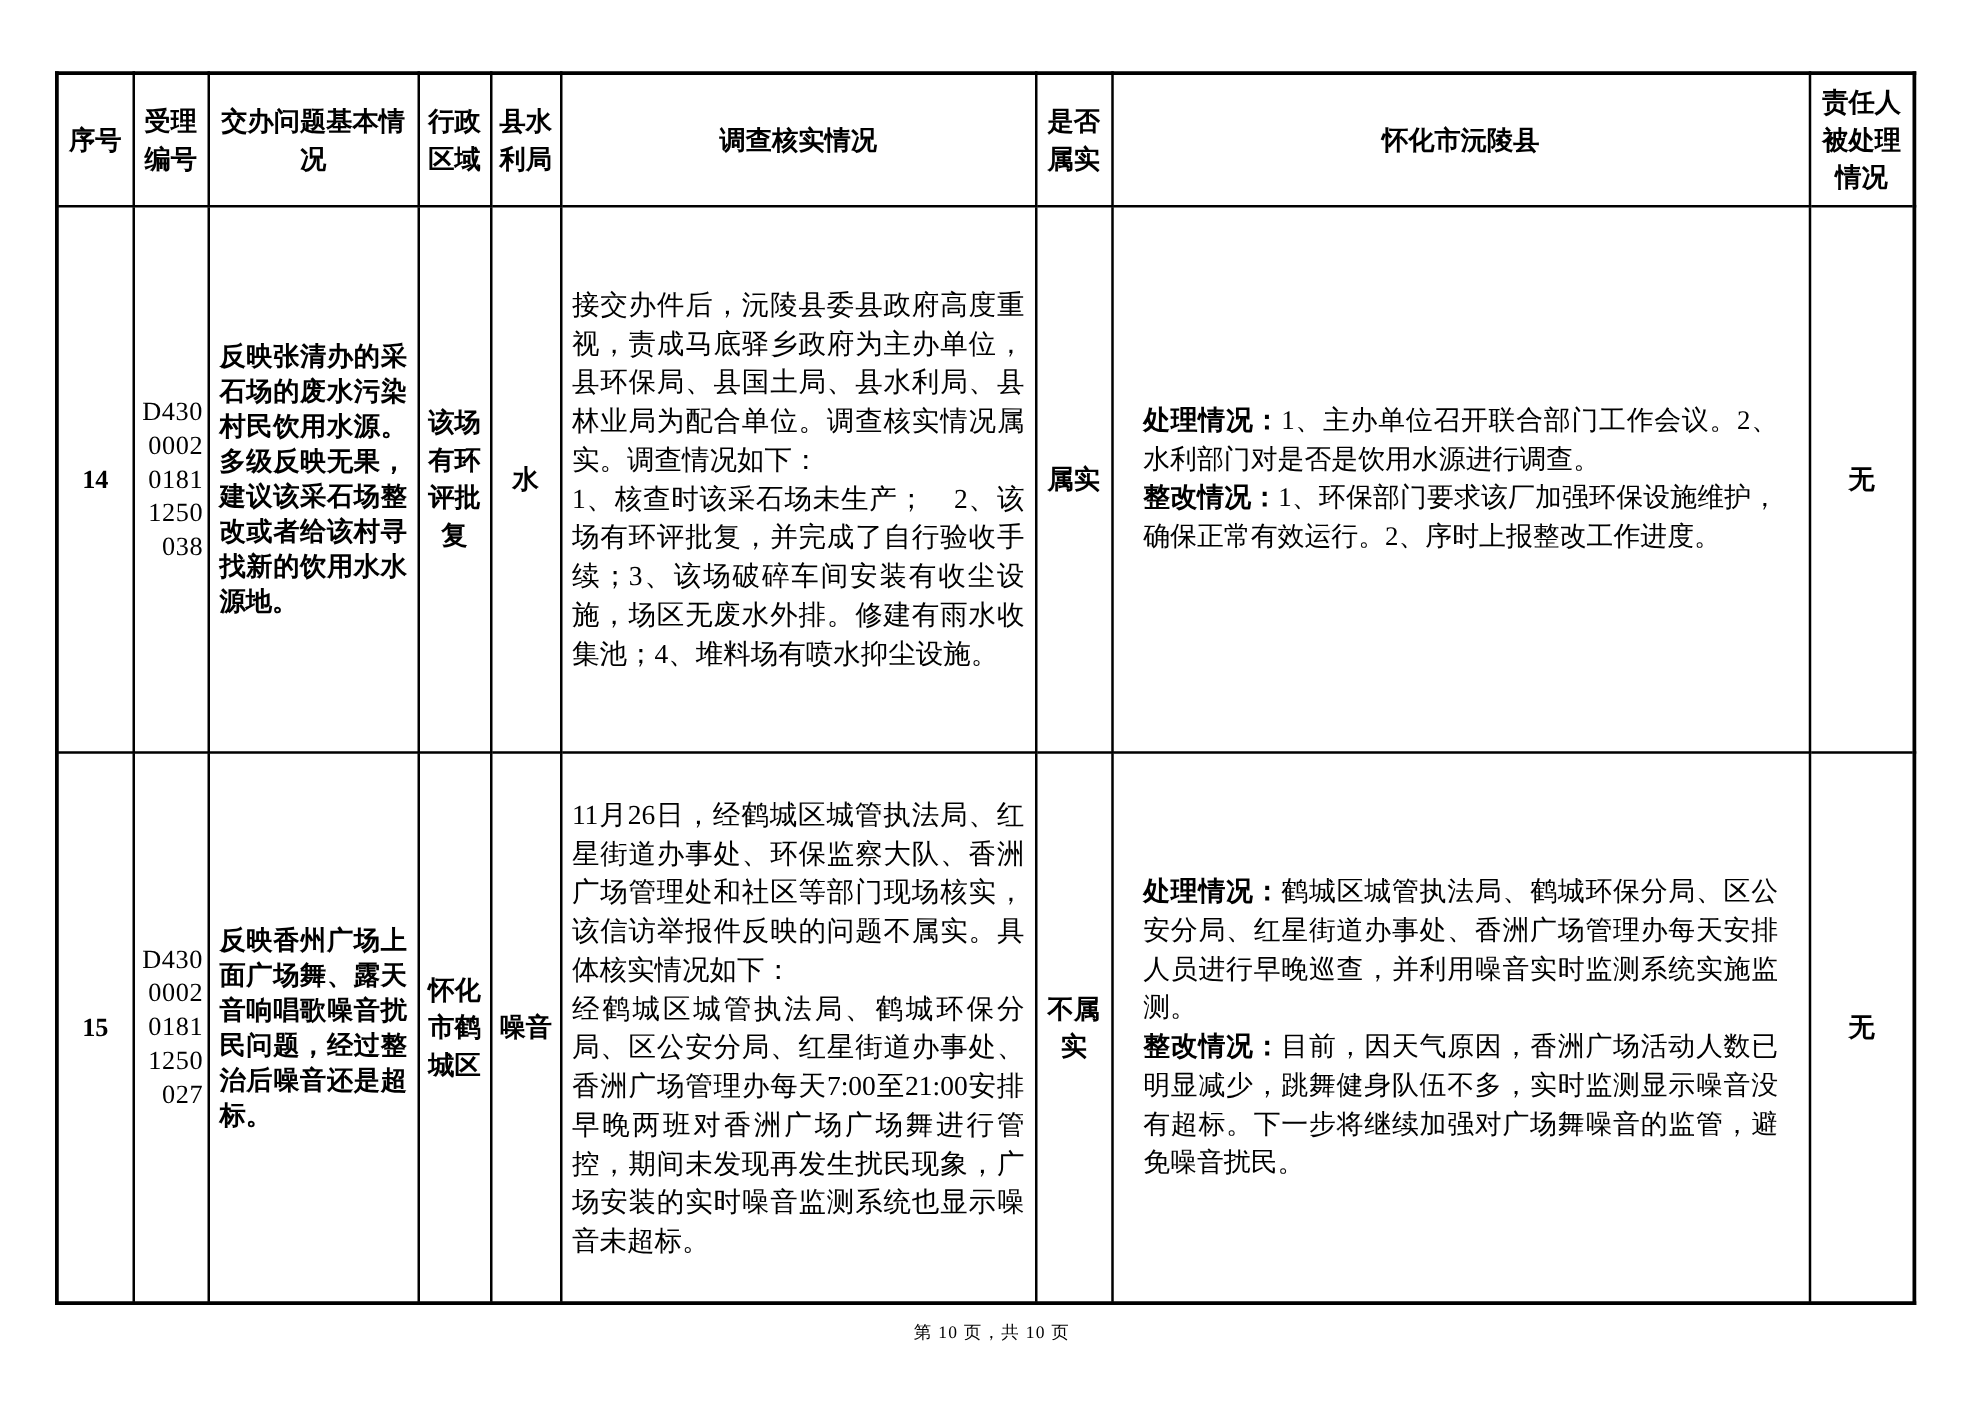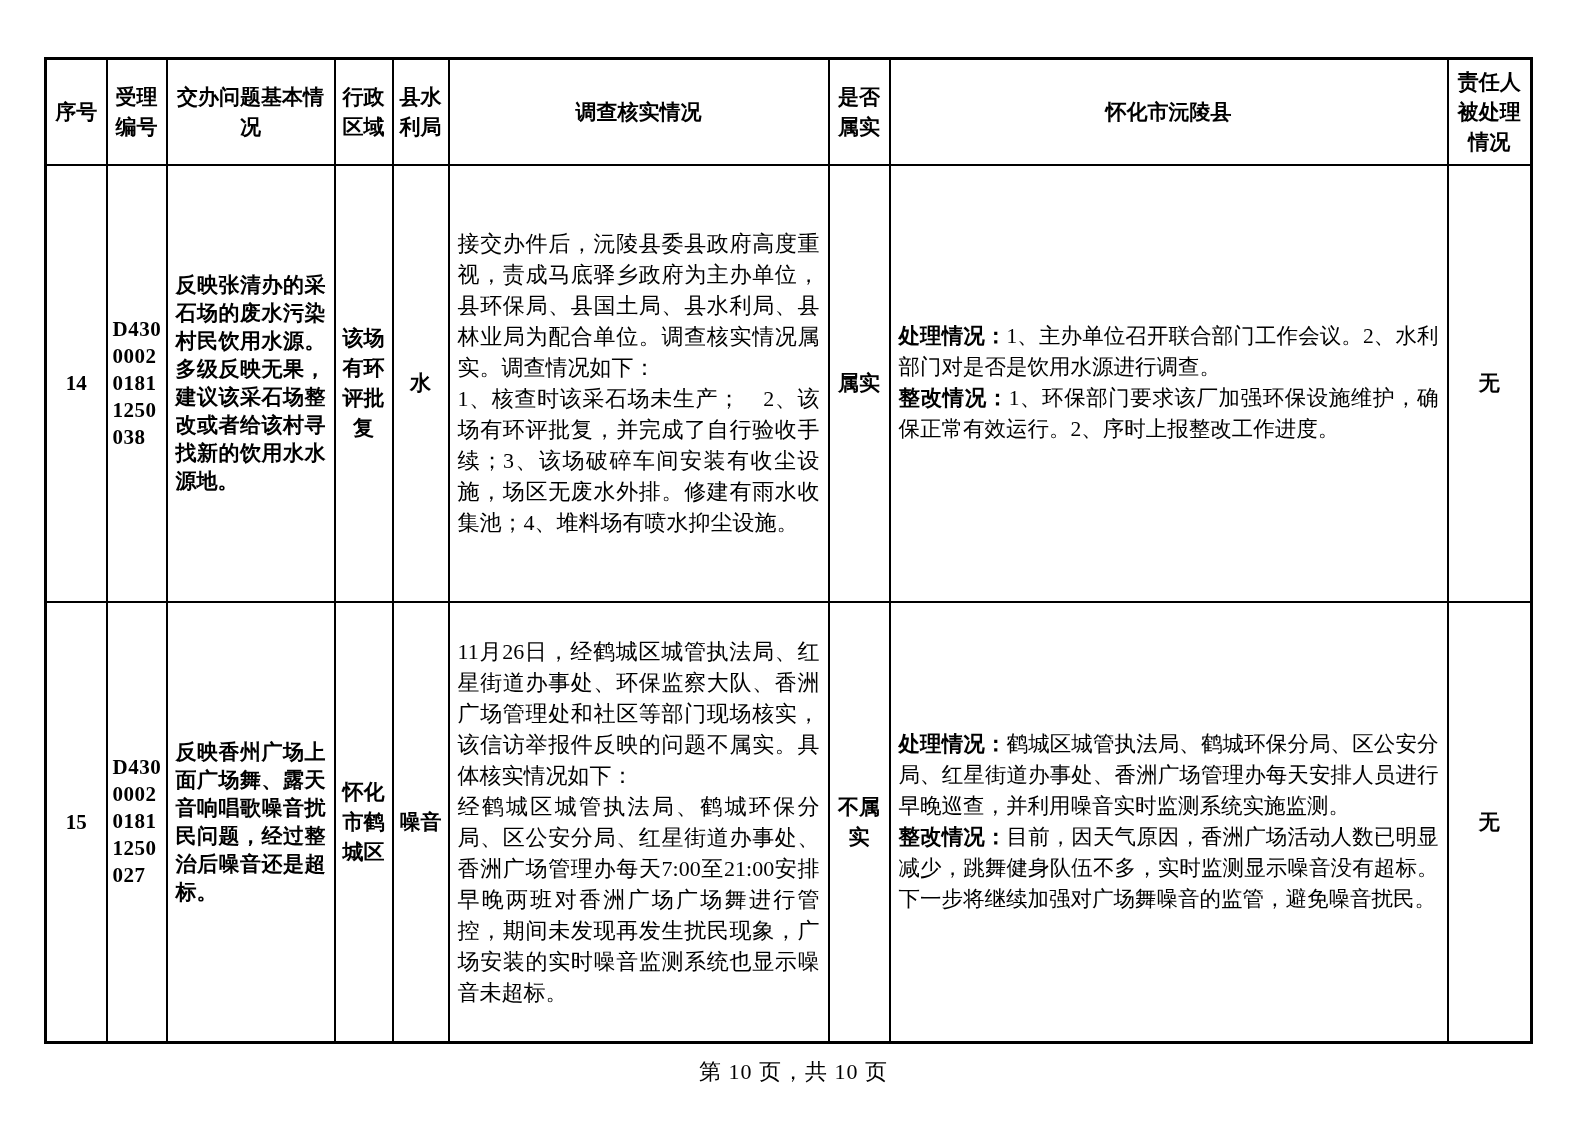--- a/index.html
+++ b/index.html
@@ -35,59 +35,59 @@
   }
   thead tr { height: 106px; }
   tr.row-a { height: 437px; }
   tr.row-b { height: 441px; }
   th {
     font-weight: bold;
     line-height: 30px;
   }
   td.center-bold { font-weight: bold; line-height: 30px; }
   .case-no {
-    font-weight: bold;
+    font-weight: normal;
     width: 50px;
     margin: 0 auto;
     word-break: break-all;
     line-height: 27px;
-    text-align: left;
+    text-align: right;
     letter-spacing: 0.5px;
   }
   td.problem-cell { padding: 11px 8px; }
   .problem-text {
     font-weight: bold;
     text-align: justify;
     line-height: 28px;
   }
   td.invest-cell { padding: 16px 8px; }
   .invest-text {
     white-space: pre-line;
     text-align: justify;
     line-height: 31px;
     font-size: 22px;
     font-weight: normal;
   }
-  td.handling-cell { padding: 4px 8px; }
+  td.handling-cell { padding: 4px 24px; }
   td.handling-cell p {
     margin: 0;
     text-align: justify;
     line-height: 31px;
     font-size: 21.5px;
     font-weight: normal;
   }
   td.handling-cell b { font-weight: bold; }
   .region-text { font-weight: bold; line-height: 30px; text-align: center; }
   .footer {
     position: absolute;
     left: 0;
     top: 1057px;
     width: 100%;
     text-align: center;
-    font-size: 22px;
+    font-size: 14px;
     letter-spacing: 1px;
   }
 </style>
 </head>
 <body>
 
 <div class="sheet">
 
   <table class="report">
     <colgroup>

